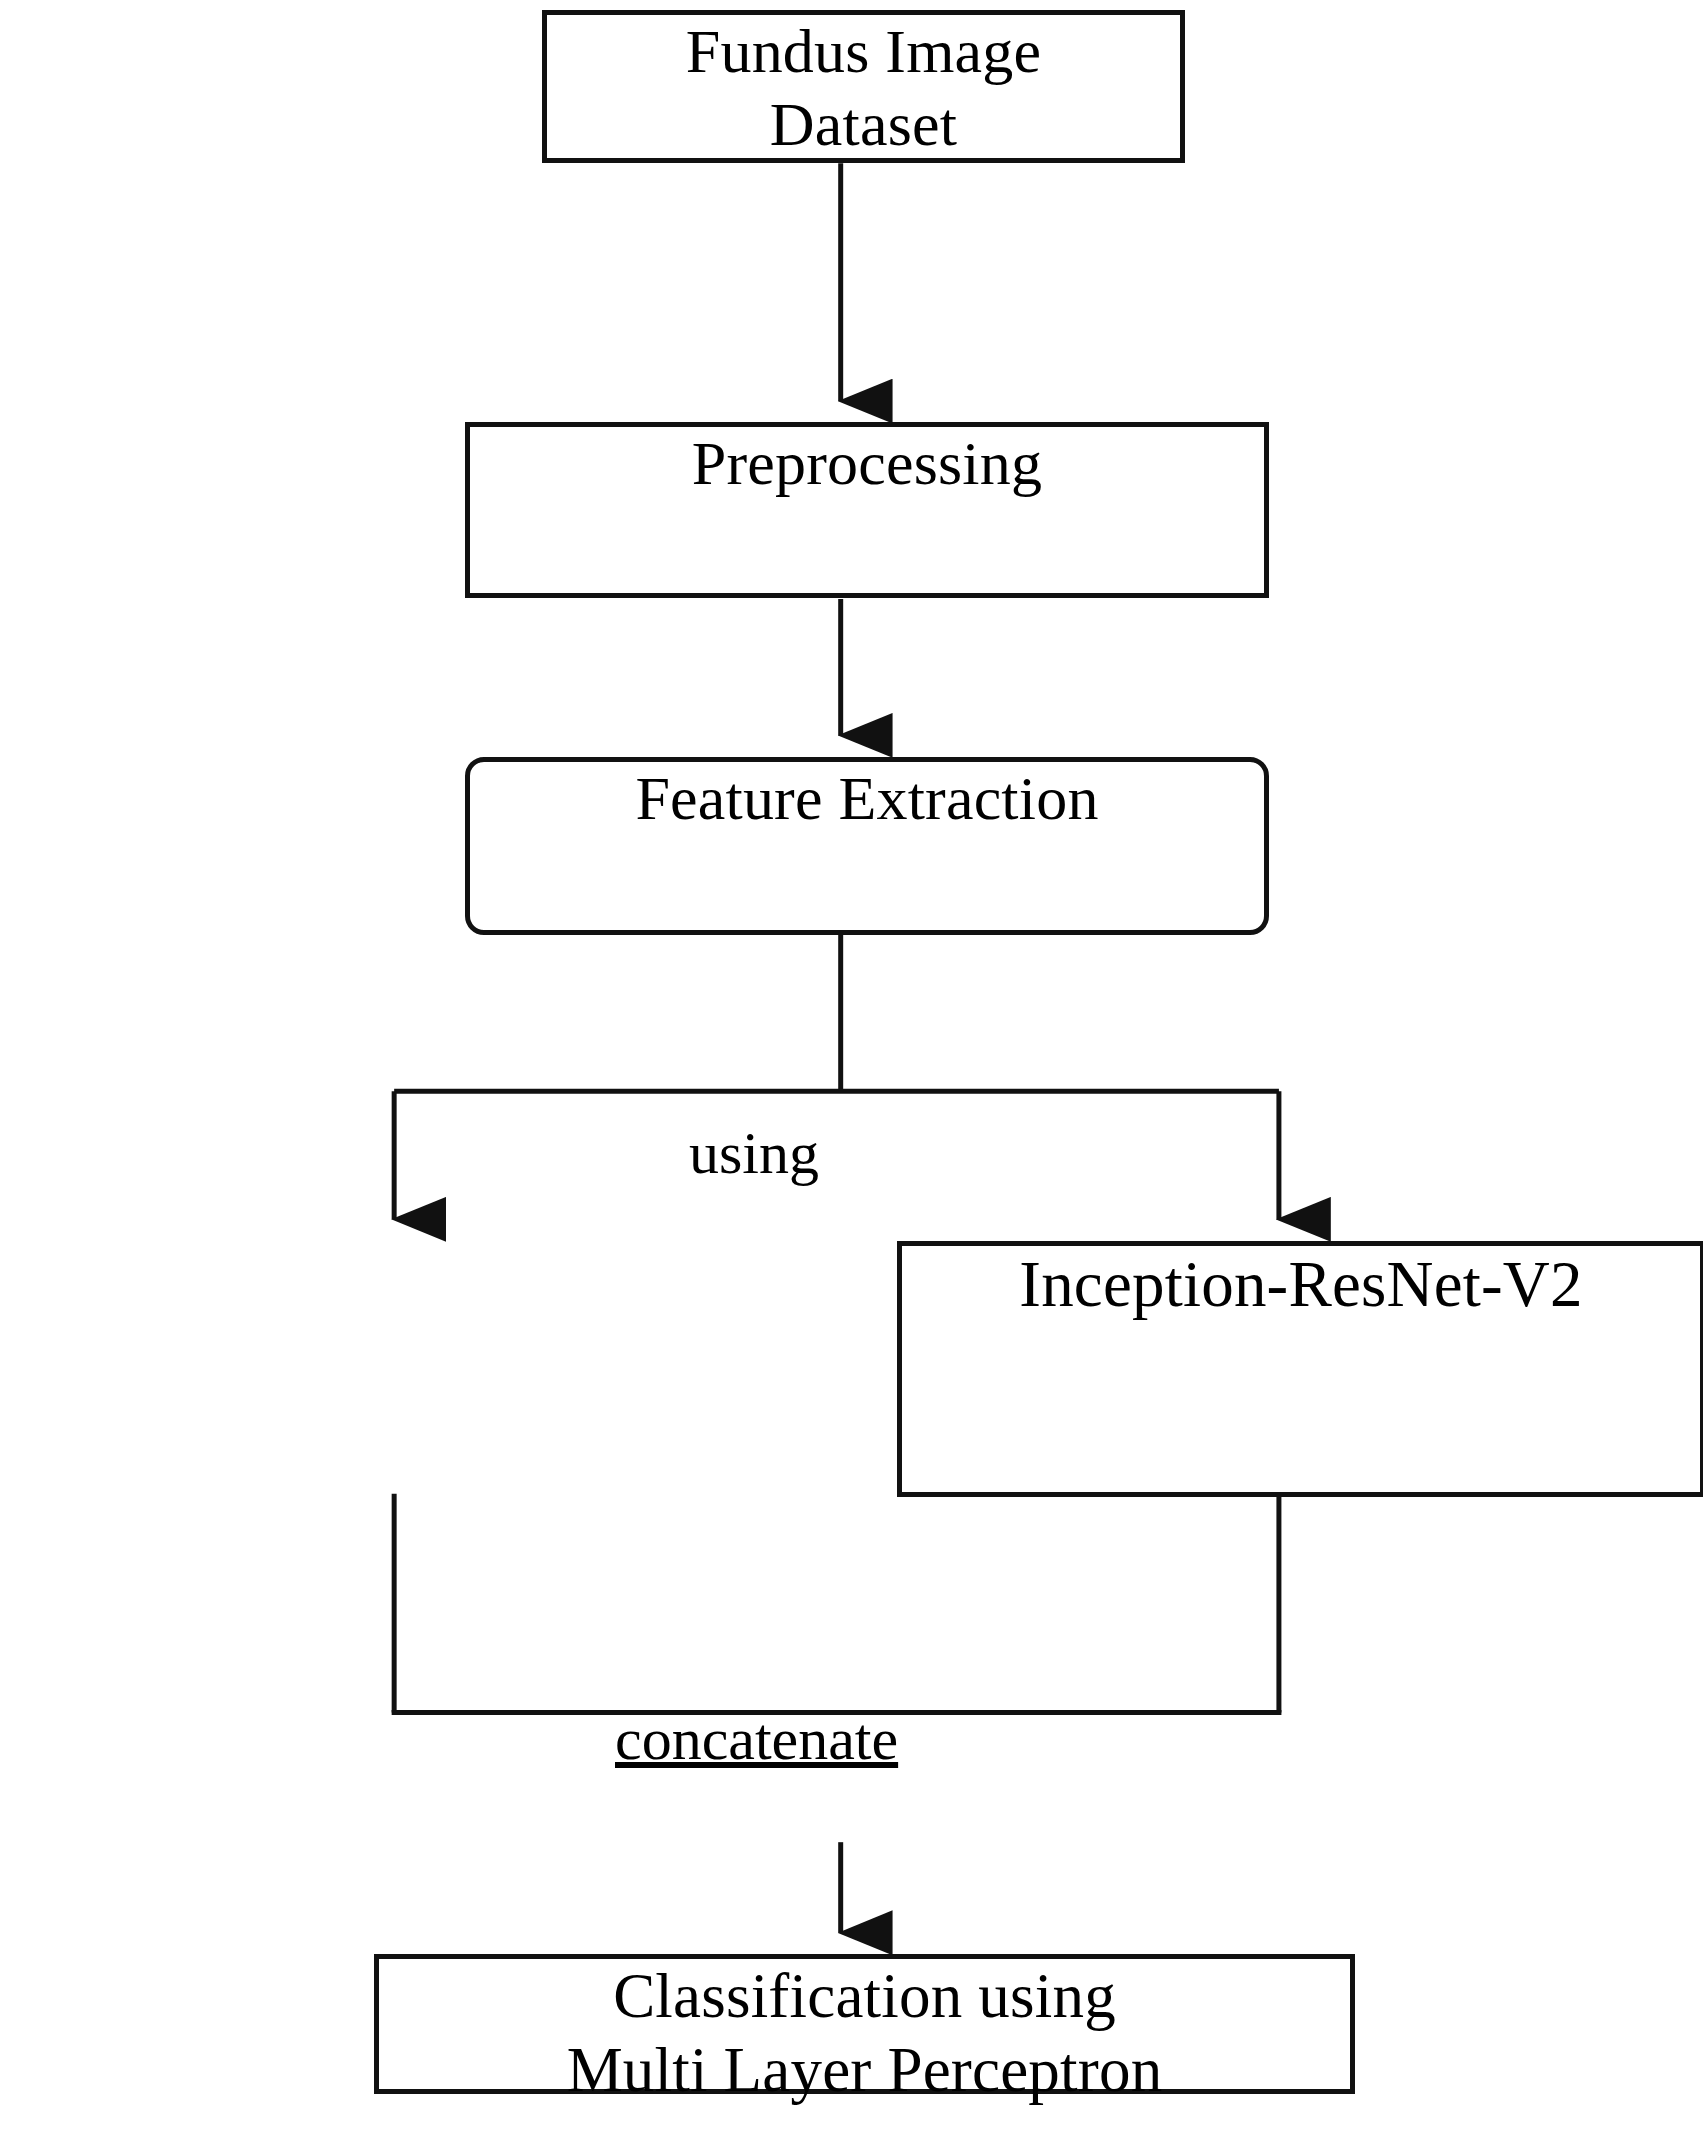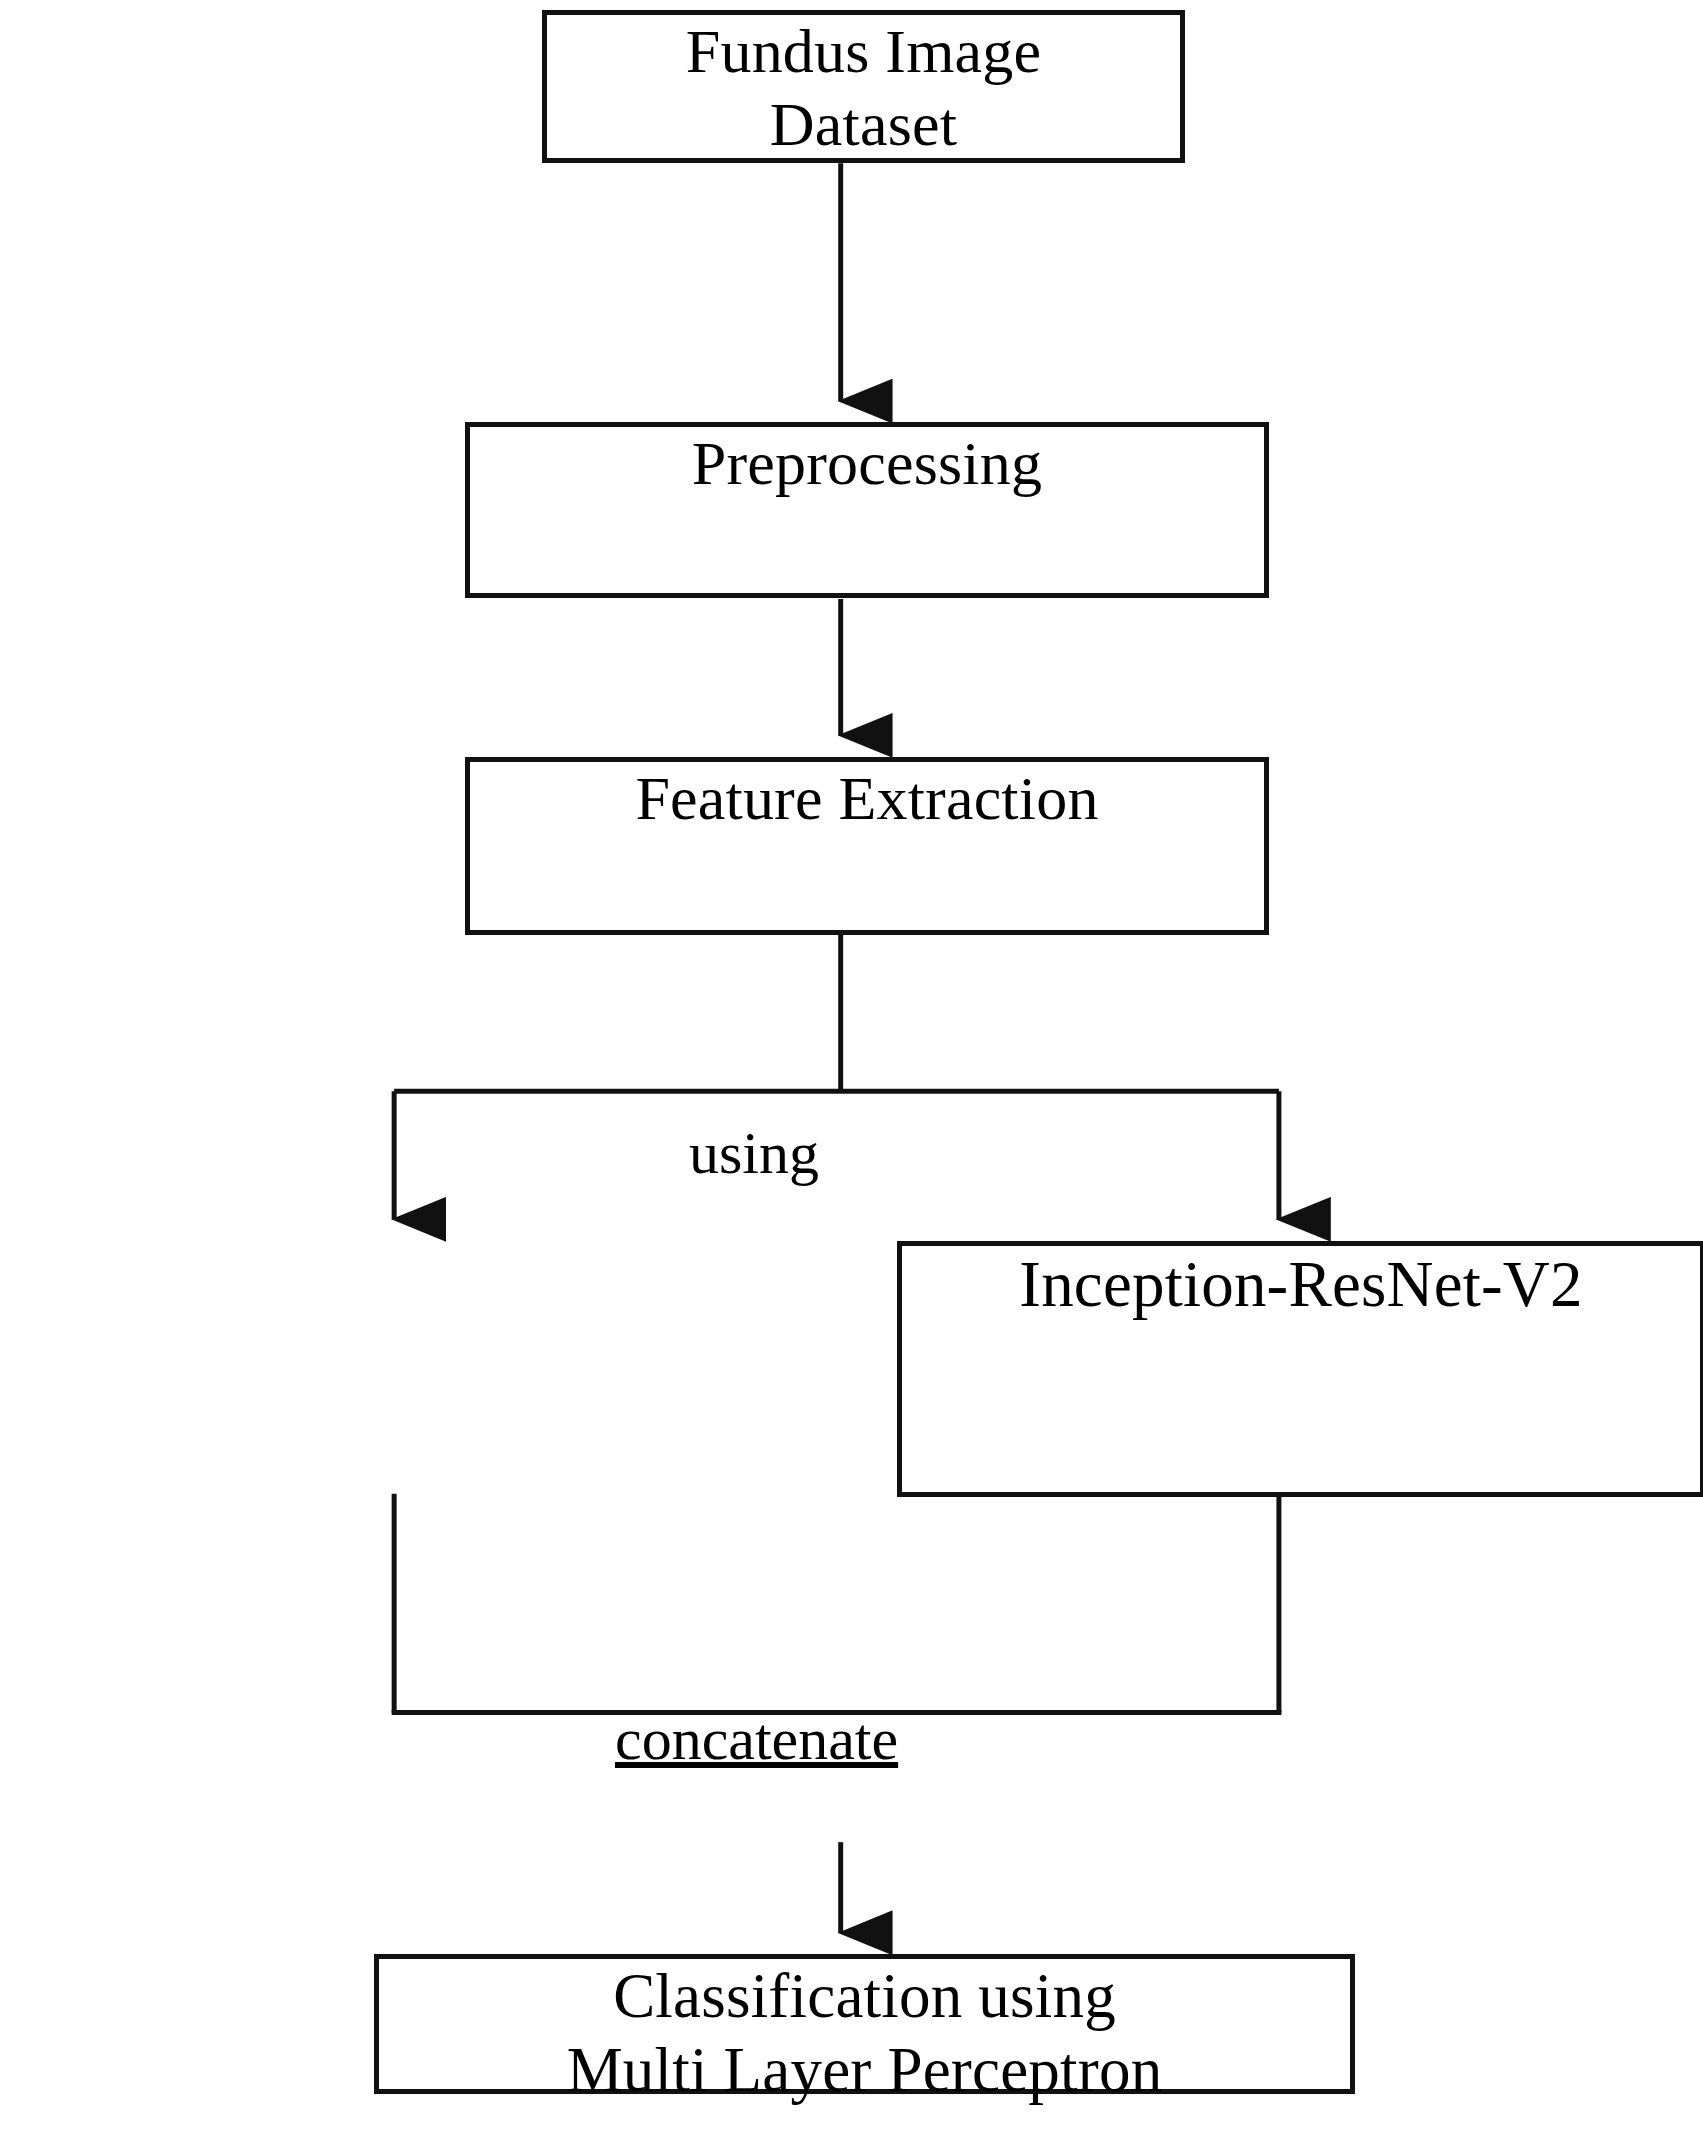--- a/index.html
+++ b/index.html
@@ -46,21 +46,21 @@
     position: absolute;
     left: 0;
     top: 0;
     width: 1703px;
     height: 2151px;
     pointer-events: none;
   }
   
   #node-dataset      { left: 520px;  top: 10px;   width: 643px;  height: 153px; font-size: 62px; }
   #node-preprocess   { left: 443px;  top: 422px;  width: 804px;  height: 176px; font-size: 62px; }
-  #node-feature      { left: 443px;  top: 757px;  width: 804px;  height: 178px; font-size: 62px; }
+  #node-feature      { left: 443px;  top: 757px;  width: 804px;  height: 178px; font-size: 62px; border-radius: 19px; }
   #node-densenet     { left: 18.3px;   top: 1243px; width: 753px;  height: 251px; font-size: 65px; }
   #node-inception    { left: 875px; top: 1241px; width: 808px;  height: 256px; font-size: 65px; }
   #node-classify     { left: 352px;  top: 1954px; width: 981px; height: 140px; font-size: 63px; }
   
   #label-using       { left: 689px;  top: 1119px; font-size: 60px; }
   #label-concat      { left: 615px;  top: 1705px; font-size: 60px; text-decoration: underline; }
 </style>
 </head>
 <body>
 

